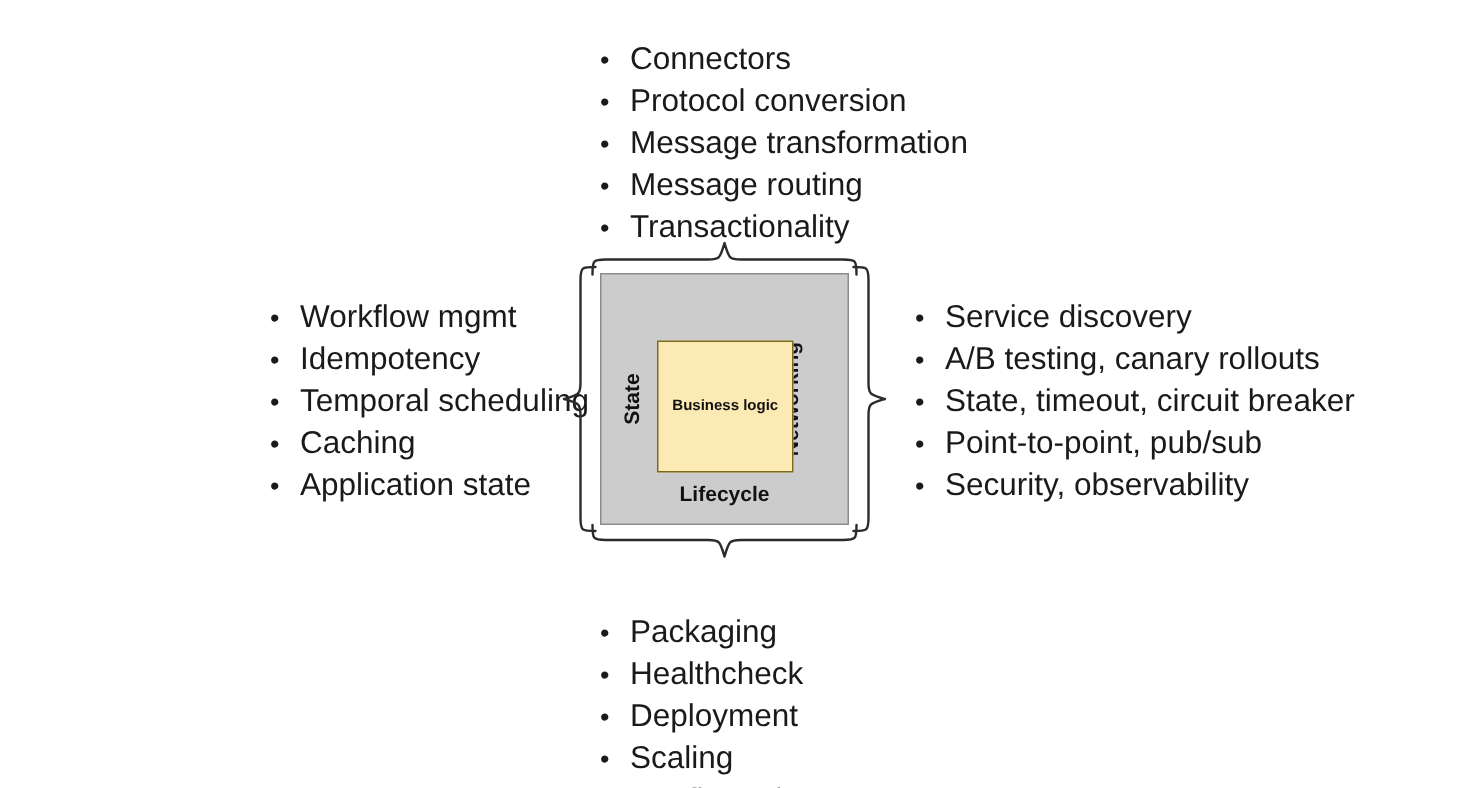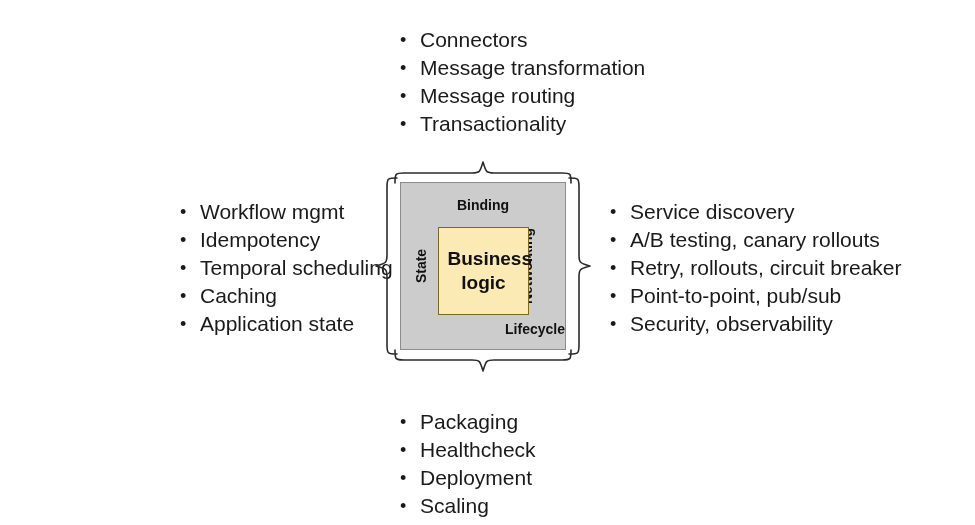--- a/index.html
+++ b/index.html
@@ -75,21 +75,21 @@
   .edge-label.top {
     top: 14px;
     left: 0;
     width: 100%;
     text-align: center;
   }
   .edge-label.bottom {
     bottom: 12px;
     left: 0;
     width: 100%;
-    text-align: right;
+    text-align: center;
   }
   .edge-label.left {
     left: 3px;
     top: 50%;
     transform: translateY(-50%) rotate(-90deg);
     transform-origin: center center;
   }
   .edge-label.right {
     right: 0px;
     top: 50%;
@@ -104,21 +104,21 @@
     width: 91px;
     height: 88px;
     background: #fbeab4;
     border: 1px solid #7a6a20;
     box-sizing: border-box;
     display: flex;
     align-items: center;
     justify-content: center;
   }
   .inner-box-label {
-    font-size: 19px;
+    font-size: 10px;
     font-weight: bold;
     color: #111111;
     text-align: center;
     line-height: 24px;
     width: 72px;
   }
 
   
   .brace {
     position: absolute;
@@ -133,37 +133,38 @@
     stroke-linejoin: round;
   }
 </style>
 </head>
 <body>
 
 <div id="diagram">
 
   <ul class="bullet-list" id="list-top">
     <li><span>Connectors</span></li>
+    <li><span>Protocol conversion</span></li>
     <li><span>Message transformation</span></li>
     <li><span>Message routing</span></li>
     <li><span>Transactionality</span></li>
   </ul>
 
   <ul class="bullet-list" id="list-left">
     <li><span>Workflow mgmt</span></li>
     <li><span>Idempotency</span></li>
     <li><span>Temporal scheduling</span></li>
     <li><span>Caching</span></li>
     <li><span>Application state</span></li>
   </ul>
 
   <ul class="bullet-list" id="list-right">
     <li><span>Service discovery</span></li>
     <li><span>A/B testing, canary rollouts</span></li>
-    <li><span>Retry, rollouts, circuit breaker</span></li>
+    <li><span>State, timeout, circuit breaker</span></li>
     <li><span>Point-to-point, pub/sub</span></li>
     <li><span>Security, observability</span></li>
   </ul>
 
   <ul class="bullet-list" id="list-bottom">
     <li><span>Packaging</span></li>
     <li><span>Healthcheck</span></li>
     <li><span>Deployment</span></li>
     <li><span>Scaling</span></li>
     <li><span>Configuration</span></li>
@@ -187,21 +188,20 @@
     </svg>
   </div>
 
   <div class="brace" style="left:567px; top:175px; width:24px; height:182px;">
     <svg width="24" height="182" viewBox="0 0 24 182">
       <path d="M2,3 C11,3 12,3 12,12 L12,80 C12,88 13,88 23,91 C13,94 12,94 12,102 L12,170 C12,179 11,179 2,179"></path>
     </svg>
   </div>
 
   <div class="outer-box">
-    <div class="edge-label top">Binding</div>
     <div class="edge-label left">State</div>
     <div class="edge-label right">Networking</div>
     <div class="edge-label bottom">Lifecycle</div>
 
     <div class="inner-box">
       <div class="inner-box-label">Business logic</div>
     </div>
   </div>
 
 </div>

